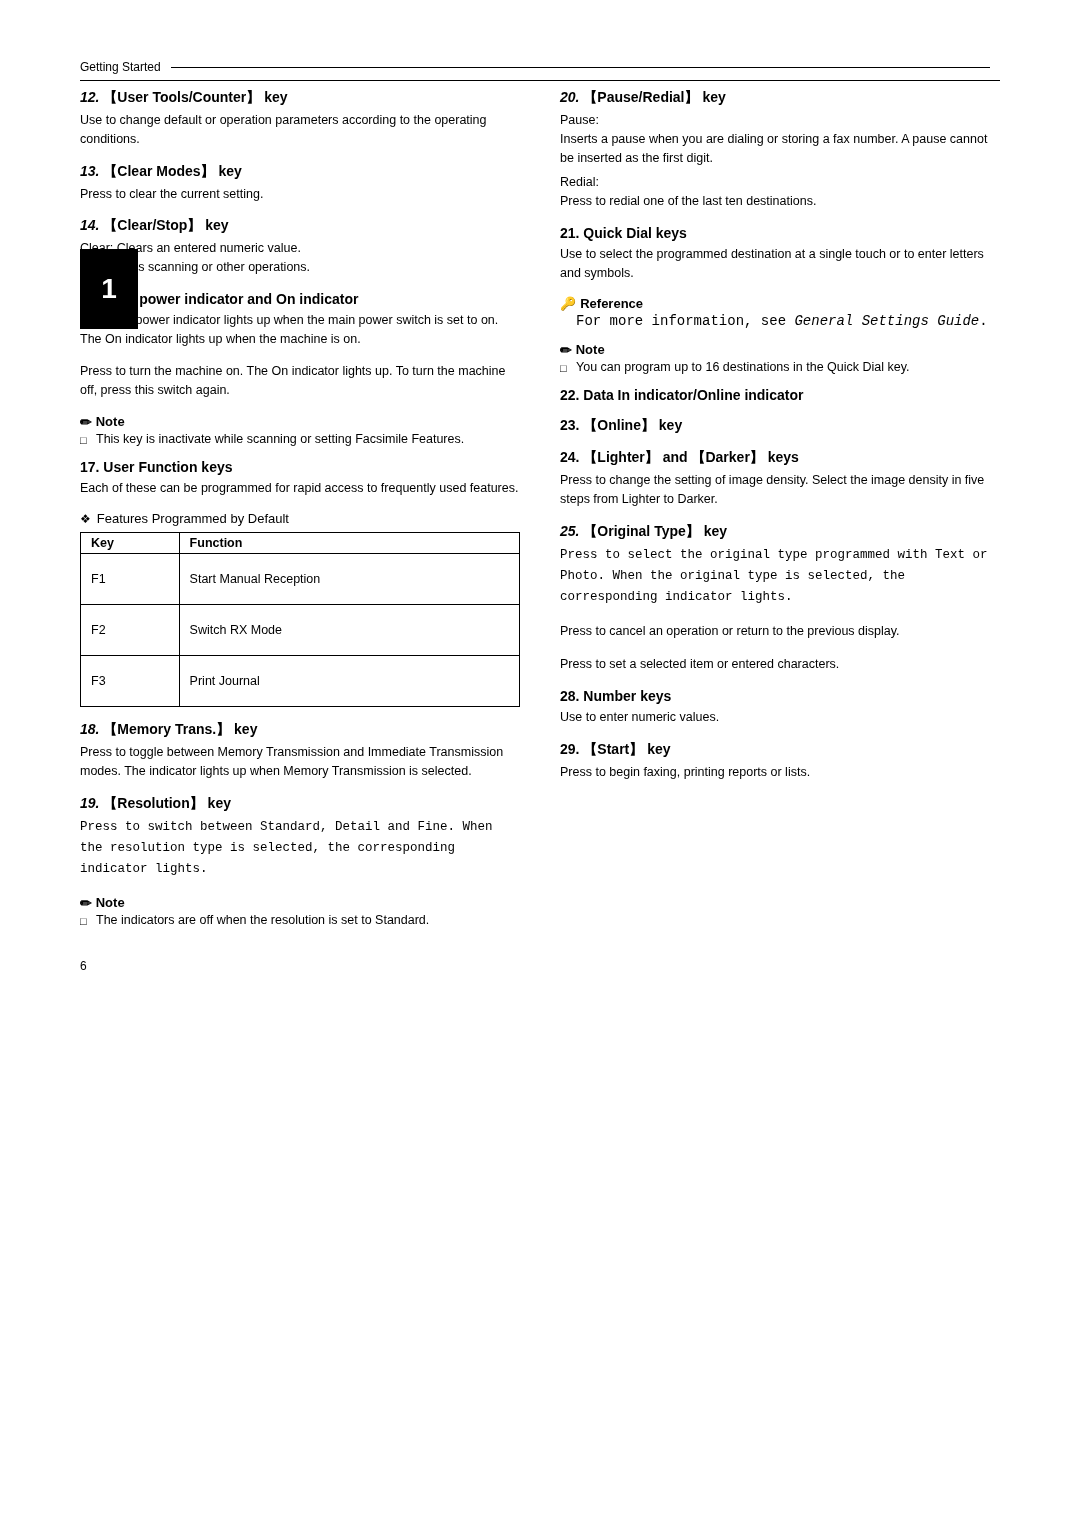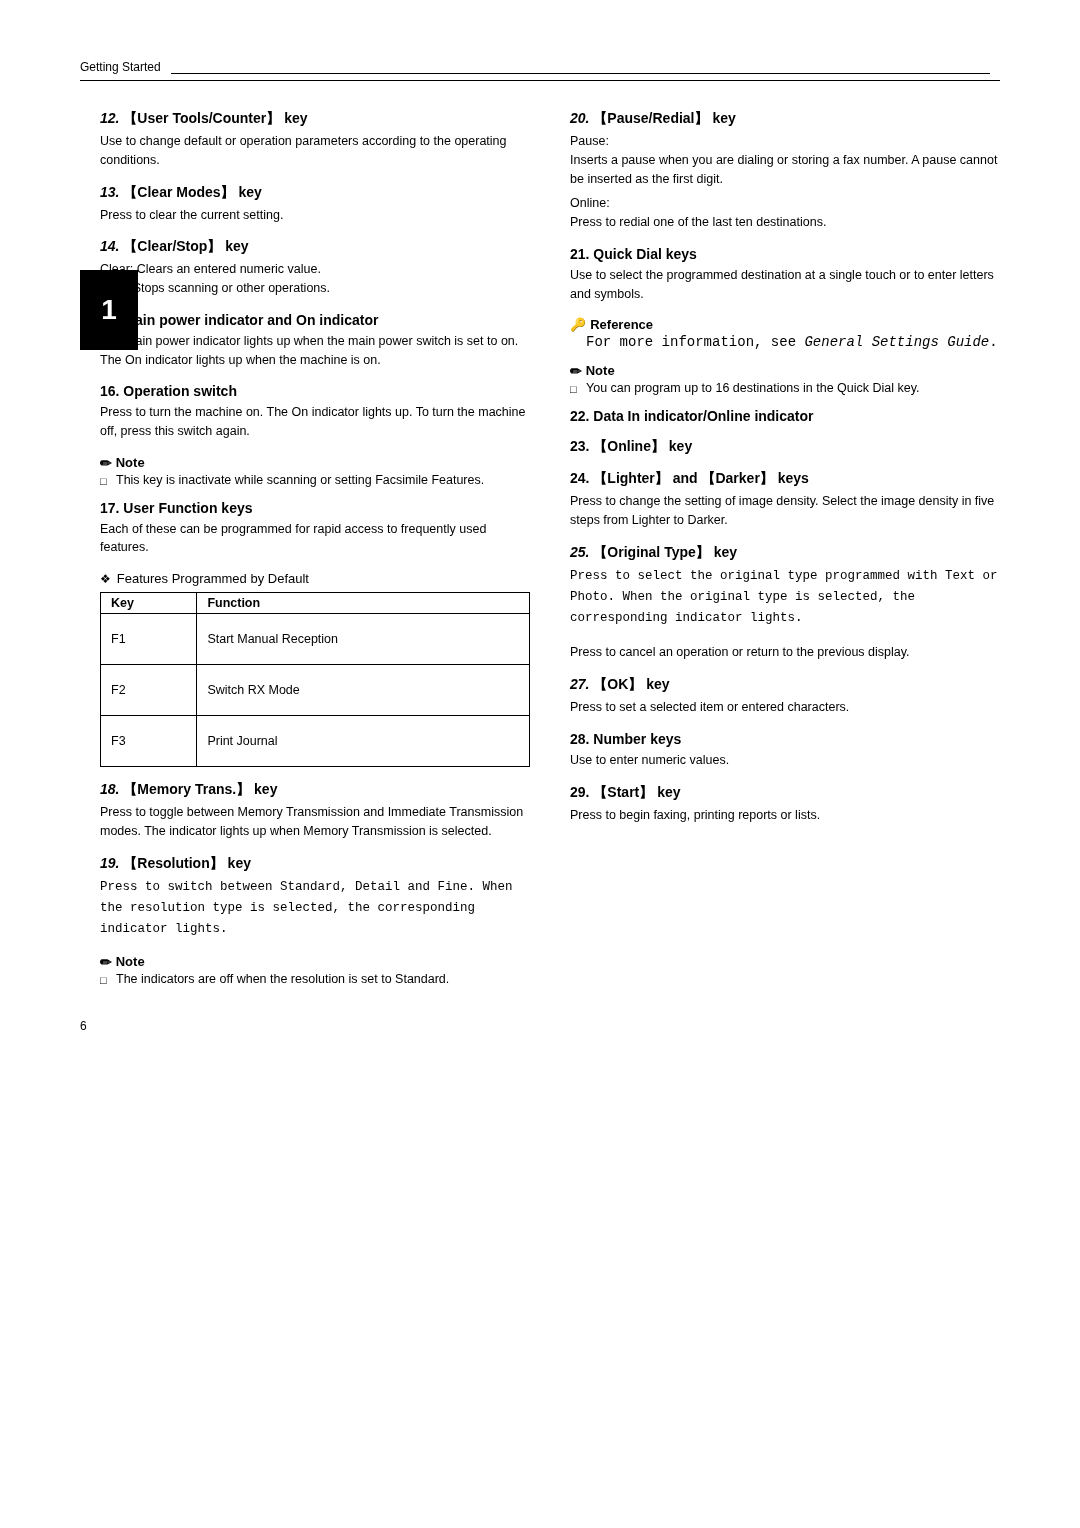--- a/index.html
+++ b/index.html
@@ -8,24 +8,24 @@
       font-family: Georgia, 'Times New Roman', serif;
       font-size: 13px;
       color: #000;
       width: 1080px;
       min-height: 1528px;
       padding: 60px 80px 60px 80px;
     }
     .page-header {
       display: flex;
       justify-content: space-between;
-      align-items: flex-end;
+      align-items: center;
       border-bottom: 1px solid #000;
       padding-bottom: 6px;
-      margin-bottom: 29px;
+      margin-bottom: 8px;
     }
     .header-text {
       font-size: 12px;
       font-family: Arial, sans-serif;
     }
     .chapter-bar {
       position: absolute;
       left: 0;
       top: 160px;
       width: 58px;
@@ -164,21 +164,21 @@
 <body>
 
 <div class="page-header">
   <span class="header-text">Getting Started</span>
   <div style="flex:1; height:1px; background:#000; margin: 0 10px;"></div>
 </div>
 
 <div style="position:relative;">
   <div class="chapter-bar">1</div>
 
-  <div class="content-wrapper" style="margin-left: 20px;">
+  <div class="content-wrapper" style="">
 
     <div class="col-left">
 
       <div class="section">
         <div class="section-title">
           <span><i>12.</i></span>
           <span> 【User Tools/Counter】 <b>key</b></span>
         </div>
         <div class="body-text">Use to change default or operation parameters according to the operating conditions.</div>
       </div>
@@ -202,24 +202,20 @@
 
       <div class="section">
         <div class="section-title">
           <span><b>15.</b></span>
           <span>Main power indicator and On indicator</span>
         </div>
         <div class="body-text">The main power indicator lights up when the main power switch is set to on. The On indicator lights up when the machine is on.</div>
       </div>
 
       <div class="section">
-        <div class="section-title">
-          <span><b>16.</b></span>
-          <span>Operation switch</span>
-        </div>
         <div class="body-text">Press to turn the machine on. The On indicator lights up. To turn the machine off, press this switch again.</div>
       </div>
 
       <div class="note-box">
         <div class="note-title">
           <span>Note</span>
         </div>
         <div class="note-item">This key is inactivate while scanning or setting Facsimile Features.</div>
       </div>
 
@@ -284,21 +280,21 @@
 
     <div class="col-right">
 
       <div class="section">
         <div class="section-title">
           <span><i>20.</i></span>
           <span> 【Pause/Redial】 <b>key</b></span>
         </div>
         <div class="body-text">Pause:</div>
         <div class="body-text">Inserts a pause when you are dialing or storing a fax number. A pause cannot be inserted as the first digit.</div>
-        <div class="body-text" style="margin-top:6px;">Online:</div>
+        <div class="body-text" style="margin-top:6px;">Redial:</div>
         <div class="body-text">Press to redial one of the last ten destinations.</div>
       </div>
 
       <div class="section">
         <div class="section-title">
           <span><b>21.</b></span>
           <span>Quick Dial keys</span>
         </div>
         <div class="body-text">Use to select the programmed destination at a single touch or to enter letters and symbols.</div>
       </div>
@@ -347,24 +343,20 @@
           <span> 【Original Type】 <b>key</b></span>
         </div>
         <div class="body-text monospace-text">Press to select the original type programmed with Text or Photo. When the original type is selected, the corresponding indicator lights.</div>
       </div>
 
       <div class="section">
         <div class="body-text">Press to cancel an operation or return to the previous display.</div>
       </div>
 
       <div class="section">
-        <div class="section-title">
-          <span><i>27.</i></span>
-          <span> 【OK】 <b>key</b></span>
-        </div>
         <div class="body-text">Press to set a selected item or entered characters.</div>
       </div>
 
       <div class="section">
         <div class="section-title">
           <span><b>28.</b></span>
           <span>Number keys</span>
         </div>
         <div class="body-text">Use to enter numeric values.</div>
       </div>

